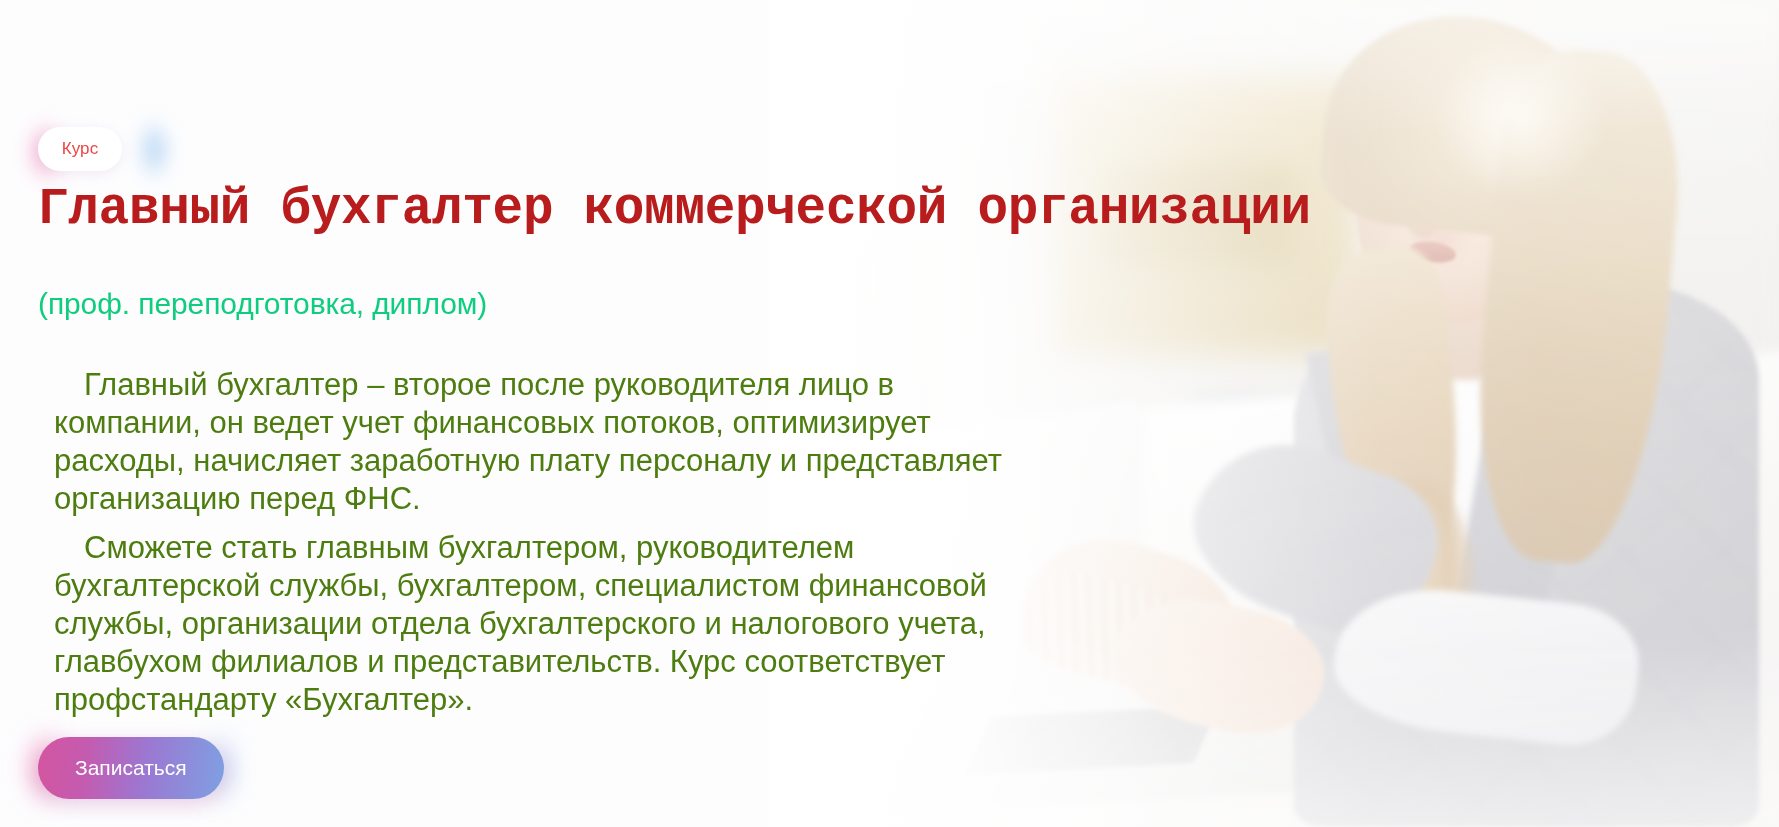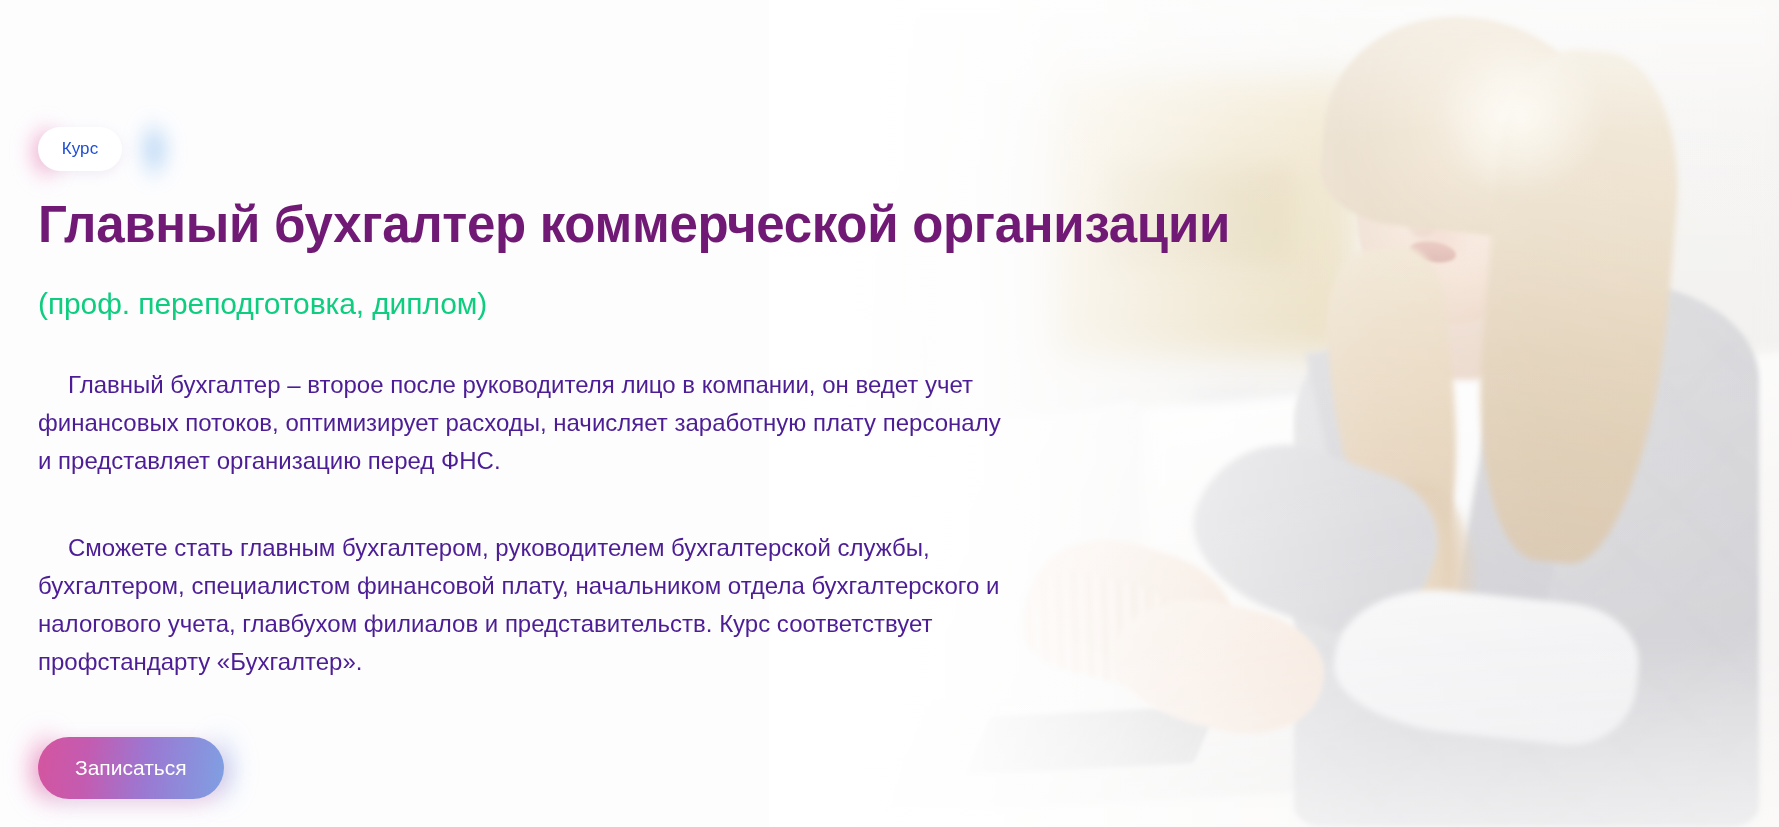--- a/index.html
+++ b/index.html
@@ -419,60 +419,61 @@
     position: absolute;
     left: 0; top: 0;
     display: inline-flex;
     align-items: center;
     justify-content: center;
     min-width: 84px;
     height: 44px;
     padding: 0 22px;
     border-radius: 24px;
     background: #ffffff;
-    color: #1d4ed8;
+    color: #ef4444;
     font-size: 17px;
     letter-spacing: .1px;
     box-shadow: 0 3px 14px rgba(180,140,190,.16);
     cursor: pointer;
   }
 
   
   .headline {
     position: absolute;
     left: 0;
-    top: 195px;
+    top: 180px;
     width: 1340px;
     font-size: 51px;
     line-height: 60px;
     font-weight: 700;
-    color: #701a75;
+    color: #b91c1c;
     letter-spacing: -.3px;
     white-space: nowrap;
+    font-family: Liberation Mono, monospace;
   }
 
   .subhead {
     position: absolute;
     left: 0;
     top: 284px;
     font-size: 30px;
     line-height: 40px;
     font-weight: 400;
     color: #0ecd7f;
     letter-spacing: -.1px;
   }
 
   
   .para {
     position: absolute;
-    left: 0;
+    left: 16px;
     width: 980px;
-    font-size: 24px;
+    font-size: 31px;
     line-height: 38px;
-    color: #4c1d95;
+    color: #4d7c0f;
     text-indent: 30px;
   }
   .para.p1 { top: 366px; }
   .para.p2 { top: 529px; }
 
   
   .btn-row {
     position: absolute;
     left: 0;
     top: 737px;
@@ -595,21 +596,21 @@
       <span class="badge-glow"></span>
       <span class="badge">Курс</span>
     </div>
 
     <h1 class="headline">Главный бухгалтер коммерческой организации</h1>
 
     <h2 class="subhead">(проф. переподготовка, диплом)</h2>
 
     <p class="para p1">Главный бухгалтер – второе после руководителя лицо в компании, он ведет учет финансовых потоков, оптимизирует расходы, начисляет заработную плату персоналу и представляет организацию перед ФНС.</p>
 
-    <p class="para p2">Сможете стать главным бухгалтером, руководителем бухгалтерской службы, бухгалтером, специалистом финансовой плату, начальником отдела бухгалтерского и налогового учета, главбухом филиалов и представительств. Курс соответствует профстандарту «Бухгалтер».</p>
+    <p class="para p2">Сможете стать главным бухгалтером, руководителем бухгалтерской службы, бухгалтером, специалистом финансовой службы, организации отдела бухгалтерского и налогового учета, главбухом филиалов и представительств. Курс соответствует профстандарту «Бухгалтер».</p>
 
     <div class="btn-row">
 
       <span class="btn-shell btn-primary-shell">
         <span class="btn-glow"></span>
         <button class="btn btn-primary">Записаться</button>
       </span>
 
 
     </div>

